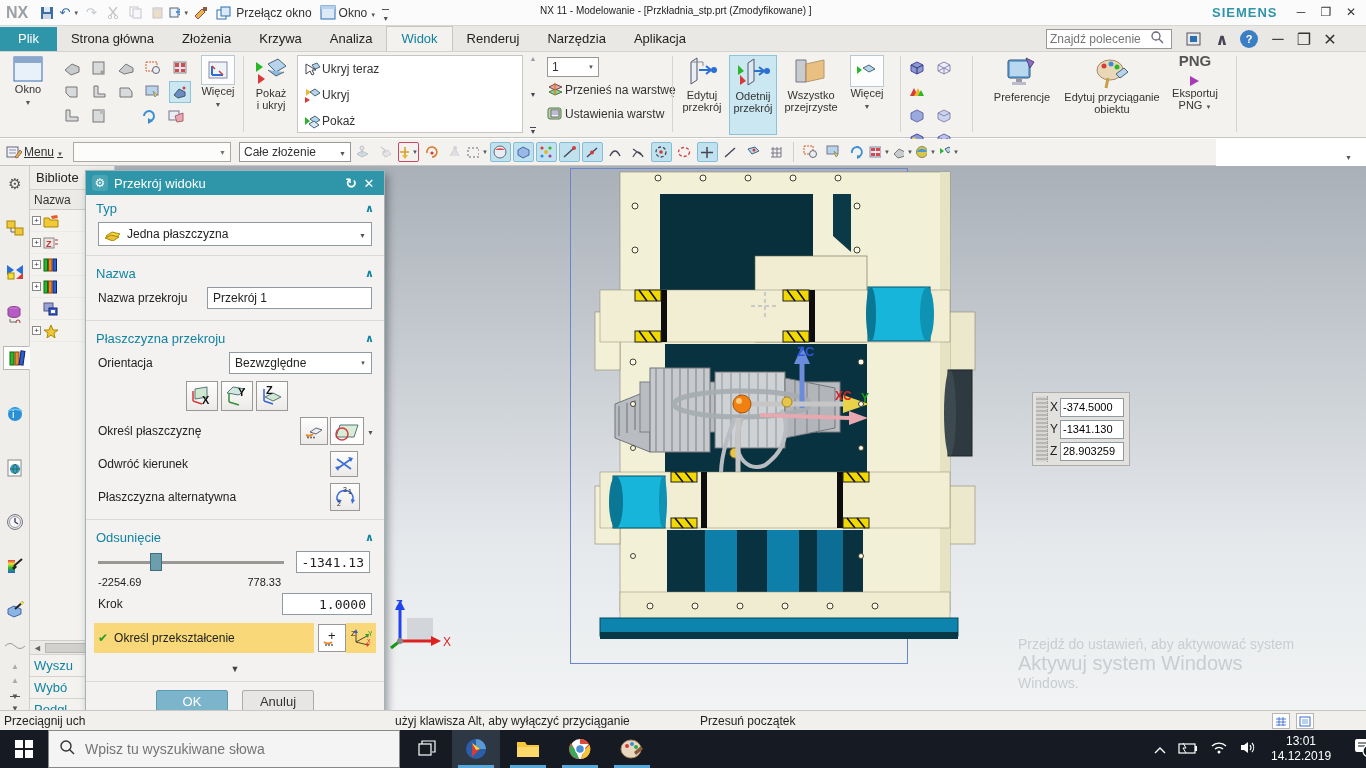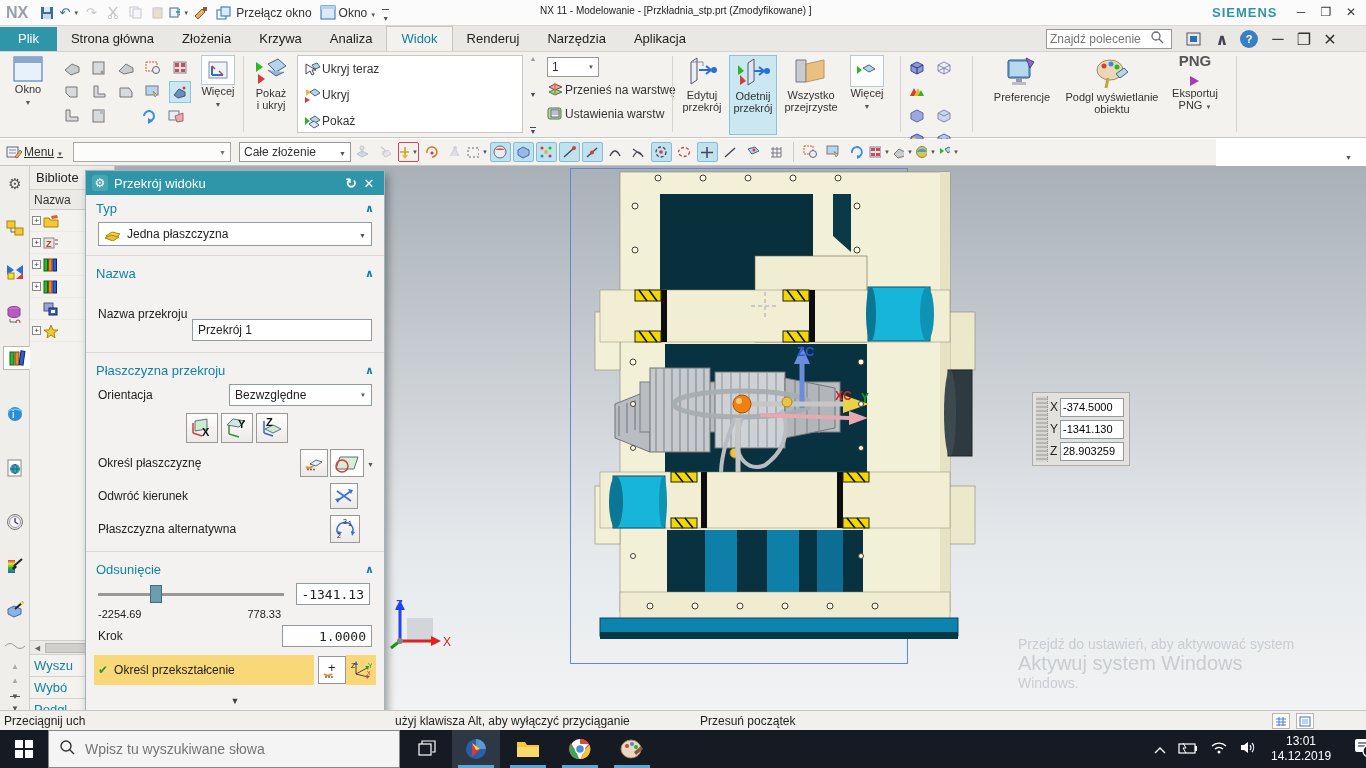--- a/index.html
+++ b/index.html
@@ -463,21 +463,21 @@
     <span class="ico" style="width:40px;height:36px;">
         <svg width="36" height="34">
           <ellipse cx="16" cy="14" rx="13" ry="10" fill="#e8d8b8" stroke="#a86"></ellipse>
           <circle cx="10" cy="10" r="2.5" fill="#d83a3a"></circle>
           <circle cx="17" cy="8" r="2.5" fill="#3a8fd4"></circle>
           <circle cx="23" cy="11" r="2.5" fill="#2ab82a"></circle>
           <path d="M22 18 L30 12 L34 16 L26 22 Z" fill="#b8d4ec" stroke="#467"></path>
           <path d="M14 22 L12 32" stroke="#c8a048" stroke-width="3"></path>
         </svg>
       </span>
-    <span>Podgl wyświetlanie</span>
+    <span>Edytuj przyciąganie</span>
     <span>obiektu</span>
   </div>
   <div class="rbtn-big" style="left:1164px;width:62px;">
     <span style="font-weight:bold;font-size:15px;color:#555;height:20px;">PNG</span>
     <span style="height:12px;"><svg width="14" height="12">
           <path d="M2 1 L2 11 L11 6 Z" fill="#a83ab8"></path>
         </svg></span>
     <span>Eksportuj</span>
     <span class="dd">PNG</span>
   </div>
@@ -987,21 +987,21 @@
     <span style="flex:1;margin-left:5px;">Jedna płaszczyzna</span>
     <span class="ddonly"></span>
   </div>
   <div class="divider" style="margin-top:9px;"></div>
 
   <div class="sect-h chev">
       <span>Nazwa</span>
     </div>
   <div class="flex" style="padding:2px 12px;">
     <span class="dlbl" style="flex:1;">Nazwa przekroju</span>
-    <span class="field" style="width:180px;margin-top:32px;">Przekrój 1</span>
+    <span class="field" style="width:165px;">Przekrój 1</span>
   </div>
   <div class="divider" style="margin-top:9px;"></div>
 
   <div class="sect-h chev">
       <span>Płaszczyzna przekroju</span>
     </div>
   <div class="flex" style="padding:2px 12px;">
     <span class="dlbl" style="flex:1;">Orientacja</span>
     <span class="field dd" style="width:143px;">
         <span style="flex:1;">Bezwzględne</span>

